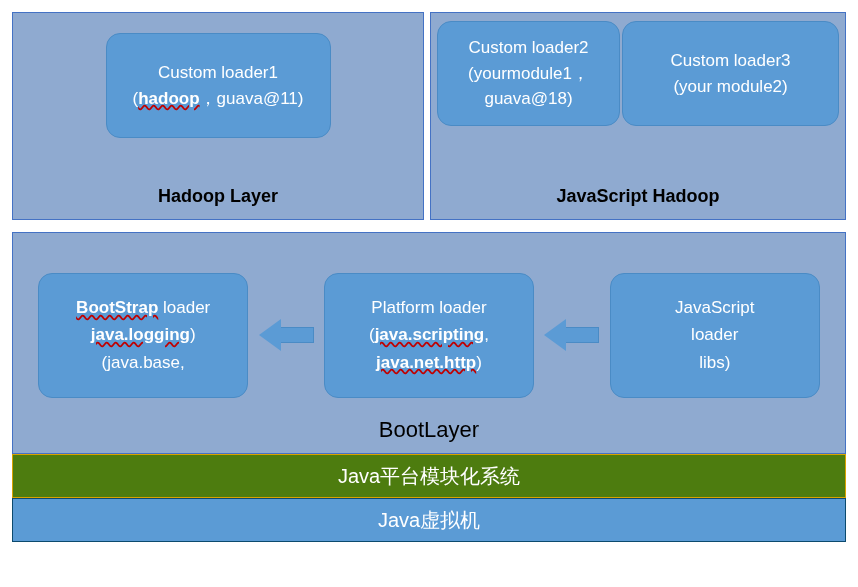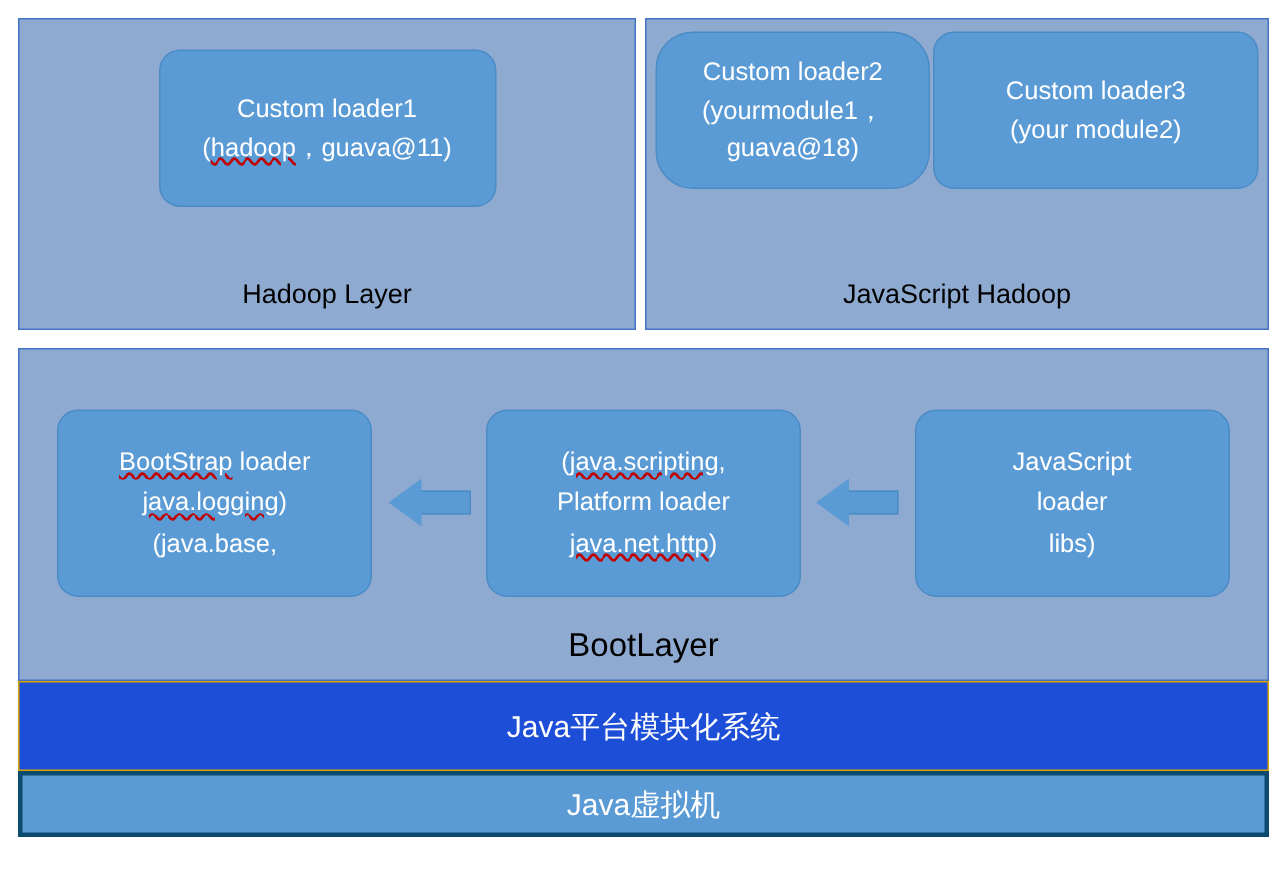--- a/index.html
+++ b/index.html
@@ -43,20 +43,21 @@
       display: flex;
       gap: 2px;
       padding: 8px 6px 0 6px;
     }
     .layer-label {
       text-align: center;
       color: #000;
       font-size: 18px;
       margin-top: auto;
       padding-bottom: 12px;
+      font-weight: bold;
     }
     .module-box {
       background: #5B9BD5;
       border-radius: 14px;
       color: white;
       display: flex;
       flex-direction: column;
       align-items: center;
       justify-content: center;
       text-align: center;
@@ -64,30 +65,30 @@
       line-height: 1.5;
       border: 1px solid #4A8BC5;
     }
     .hadoop-module {
       width: 225px;
       height: 105px;
     }
     .js-module1 {
       width: 200px;
       height: 105px;
-      border-radius: 25px;
     }
     .js-module2 {
       width: 237px;
       height: 105px;
     }
     .underline {
       text-decoration: underline;
       text-decoration-color: #C00000;
       text-decoration-style: wavy;
+      font-weight: bold;
     }
     .boot-section {
       width: 834px;
     }
     .boot-layer {
       background: #8FAAD0;
       border: 1px solid #4472C4;
       height: 222px;
       display: flex;
       flex-direction: column;
@@ -137,32 +138,32 @@
       position: absolute;
       left: 0;
     }
     .boot-label {
       text-align: center;
       color: #000;
       font-size: 22px;
       padding-bottom: 10px;
     }
     .platform-bar {
-      background: #1d4ed8;
+      background: #4d7c0f;
       border: 1px solid #D9A300;
-      height: 60px;
+      height: 44px;
       display: flex;
       align-items: center;
       justify-content: center;
       color: white;
       font-size: 20px;
     }
     .jvm-bar {
       background: #5B9BD5;
-      border: 3px solid #0c4a6e;
+      border: 1px solid #0c4a6e;
       height: 44px;
       display: flex;
       align-items: center;
       justify-content: center;
       color: white;
       font-size: 20px;
     }
   </style>
 </head>
 <body>
@@ -204,24 +205,24 @@
         <div>
           <span class="underline">java.logging</span><span>)</span>
         </div>
         <div>(java.base,</div>
       </div>
       <div class="arrow">
         <div class="arrow-head"></div>
         <div class="arrow-body"></div>
       </div>
       <div class="boot-module">
+        <div>Platform loader</div>
         <div>
           <span>(</span><span class="underline">java.scripting</span><span>,</span>
         </div>
-        <div>Platform loader</div>
         <div>
           <span class="underline">java.net.http</span><span>)</span>
         </div>
       </div>
       <div class="arrow">
         <div class="arrow-head"></div>
         <div class="arrow-body"></div>
       </div>
       <div class="boot-module">
         <div>JavaScript</div>

